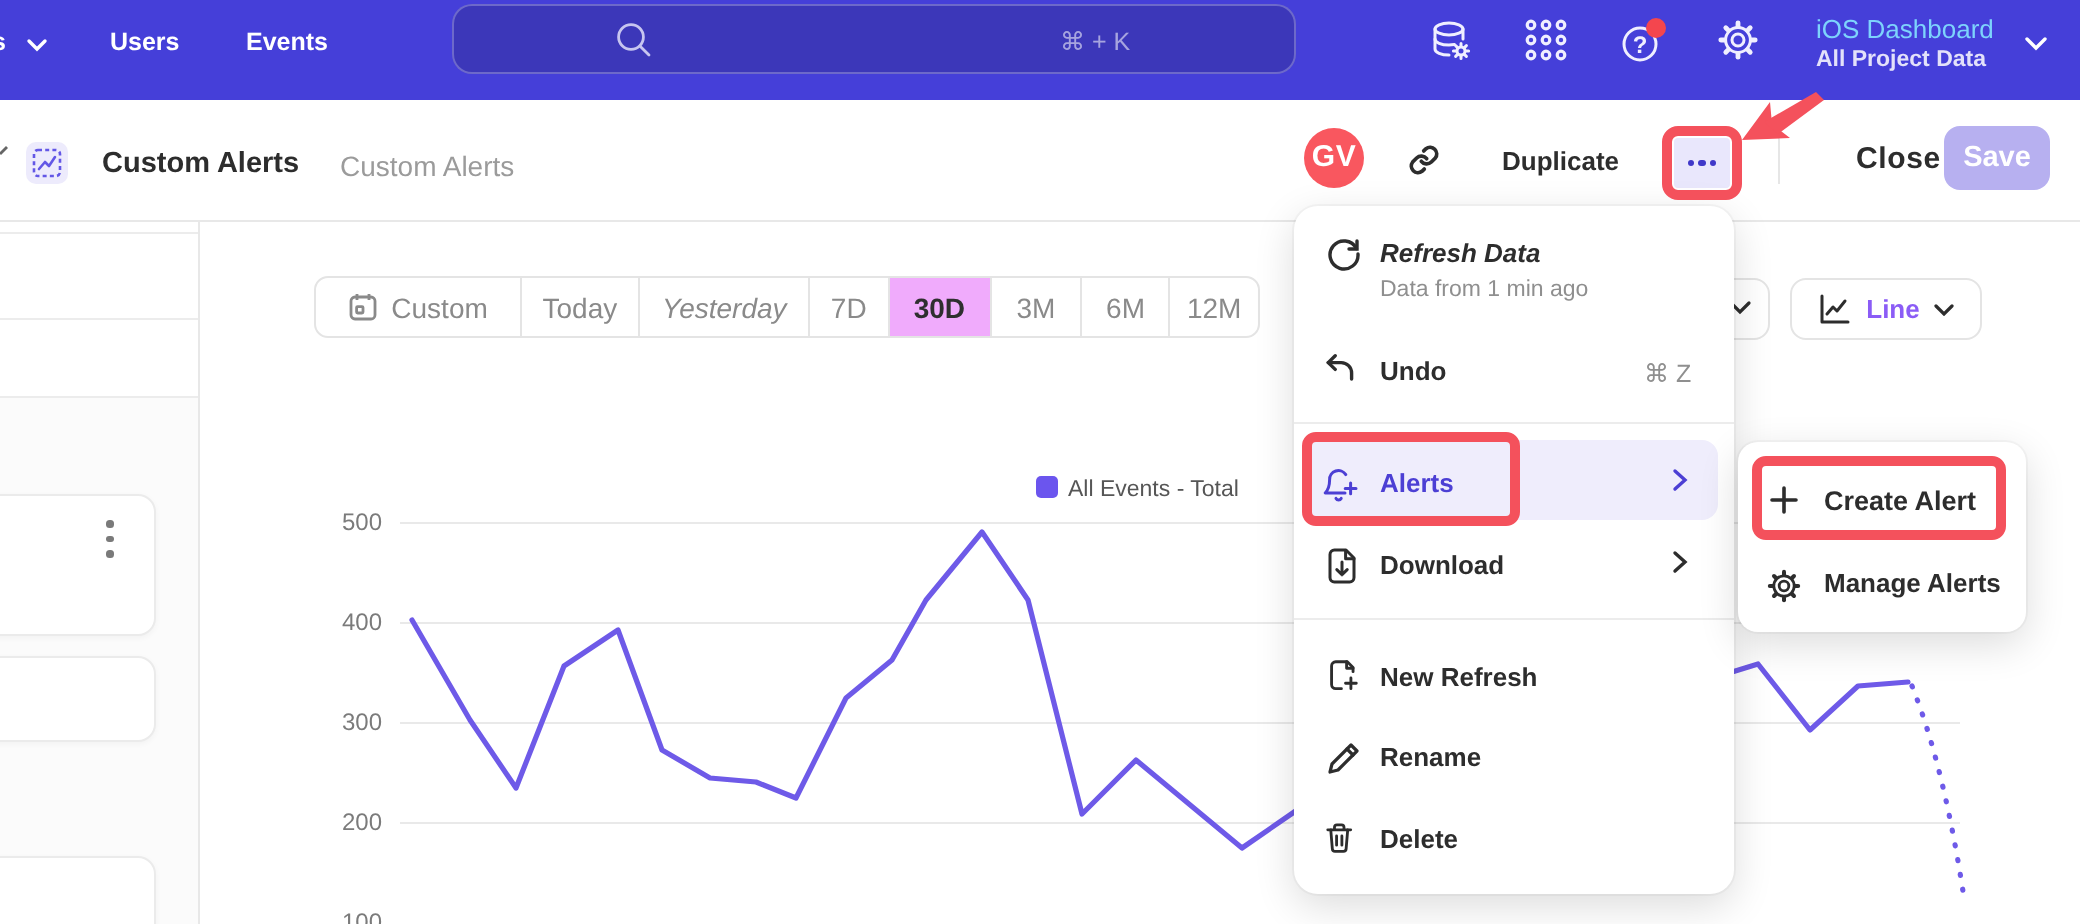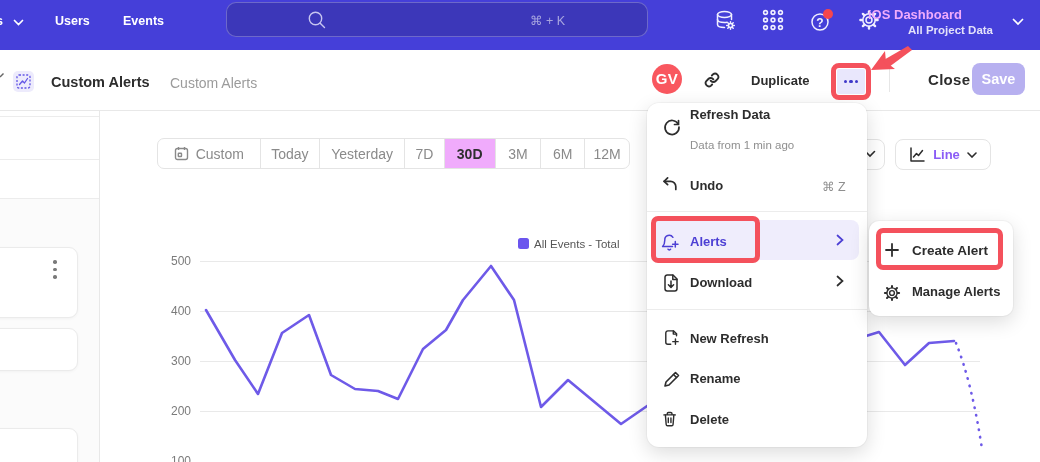--- a/index.html
+++ b/index.html
@@ -6,21 +6,21 @@
   html,body { width:1040px; height:462px; overflow:hidden; font-family:"Liberation Sans",sans-serif; background:#fff; }
   .abs { position:absolute; }
   #stage { position:relative; width:1040px; height:462px; }
 
   
   #nav { position:absolute; left:0; top:0; width:1040px; height:50px; background:#453fd9; z-index:5; }
   #nav .navtxt { position:absolute; color:#ffffff; font-size:12.5px; font-weight:700; top:14px; }
   #searchbar { position:absolute; left:226px; top:2px; width:422px; height:35px; background:#3c37b9; border:1px solid rgba(255,255,255,0.25); border-radius:10px; }
   #searchtxt { position:absolute; left:344px; top:12px; font-size:13.5px; color:#f2f1fd; font-weight:400; z-index:6;}
   #cmdk { position:absolute; left:530px; top:13px; font-size:12.5px; color:rgba(255,255,255,0.55); z-index:6;}
-  #iosdash { position:absolute; left:868px; top:7px; color:#f0abfc; font-size:13px; font-weight:700; z-index:6; }
+  #iosdash { position:absolute; left:908px; top:7px; color:#7dd3fc; font-size:13px; font-weight:400; z-index:6; }
   #allproj { position:absolute; left:908px; top:24px; color:#e3e1fa; font-size:11.5px; font-weight:700; z-index:6; }
 
   
   #header { position:absolute; left:0; top:50px; width:1040px; height:61px; background:#fff; border-bottom:1px solid #e8e8e8; z-index:5; }
   #hicon { position:absolute; left:13px; top:21px; width:21px; height:21px; background:#edebfc; border-radius:5px; }
   #htitle { position:absolute; left:51px; top:24px; font-size:14.5px; font-weight:700; color:#2d2d2d; }
   #hcrumb { position:absolute; left:170px; top:25px; font-size:14px; color:#9b9b9b; }
   #avatar { position:absolute; left:652px; top:14px; width:30px; height:30px; border-radius:50%; background:#f9575f; color:#fff; font-size:15px; font-weight:700; text-align:center; line-height:30px; letter-spacing:0.3px; }
   #duptxt { position:absolute; left:751px; top:23px; font-size:13px; font-weight:700; color:#2d2d2d; }
   #hdivider { position:absolute; left:889px; top:18px; width:1px; height:24px; background:#e6e6e6; }
@@ -109,21 +109,21 @@
     <div class="cell" style="width:103px; gap:7px;">
       <svg width="15" height="15" viewBox="0 0 15 15" fill="none" stroke="#8a8a8a" stroke-width="1.4">
         <rect x="1.5" y="2.5" width="12" height="11" rx="2"></rect>
         <line x1="4.5" y1="1" x2="4.5" y2="4"></line>
         <line x1="10.5" y1="1" x2="10.5" y2="4"></line>
         <rect x="4.3" y="7.3" width="3.2" height="3.2" rx="0.5"></rect>
       </svg>
       <span>Custom</span>
     </div>
     <div class="cell" style="width:60px;">Today</div>
-    <div class="cell" style="width:85px;">Yesterday</div>
+    <div class="cell" style="width:85px;font-style:italic;">Yesterday</div>
     <div class="cell" style="width:40px;">7D</div>
     <div class="cell sel" style="width:51px;">30D</div>
     <div class="cell" style="width:46px;">3M</div>
     <div class="cell" style="width:44px;">6M</div>
     <div class="cell" style="width:44px;">12M</div>
   </div>
 
 
   <div id="hiddenbtn"></div>
   <svg class="abs" style="left:864px; top:150px; z-index:3;" width="12" height="8" viewBox="0 0 12 8" fill="none" stroke="#2d2d2d" stroke-width="1.6" stroke-linecap="round">
@@ -244,21 +244,21 @@
       <polygon points="27,23 53,8 57,12 34,29"></polygon>
     </g>
   </svg>
 
   <div id="menu">
 
     <svg class="abs" style="left:15px; top:14px;" width="20" height="20" viewBox="0 0 20 20" fill="none" stroke="#2d2d2d" stroke-width="1.7" stroke-linecap="round">
       <path d="M16.5 3.5 v4 h-4"></path>
       <path d="M16.2 7.2 A7 7 0 1 0 17 10"></path>
     </svg>
-    <span class="menutext" style="left:43px; top:4px;">Refresh Data</span>
+    <span class="menutext" style="left:43px; top:16px;font-style:italic;">Refresh Data</span>
     <span class="menutext" style="left:43px; top:36px; font-weight:400; font-size:11.5px; color:#8f8f8f;">Data from 1 min ago</span>
 
     <svg class="abs" style="left:16px; top:74px;" width="15" height="14" viewBox="0 0 15 14" fill="none" stroke="#2d2d2d" stroke-width="1.7" stroke-linecap="round" stroke-linejoin="round">
       <polyline points="4.6,0.9 1.1,4.3 4.6,7.7"></polyline>
       <path d="M1.1 4.3 H7.6 a5.2 5.2 0 0 1 5.2 5.2 v3"></path>
     </svg>
     <span class="menutext" style="left:43px; top:75px;">Undo</span>
     <span class="menutext" style="left:175px; top:76px; font-weight:400; color:#8f8f8f; font-size:12.5px;">⌘ Z</span>
     <div class="mdivider" style="top:108px;"></div>
 

